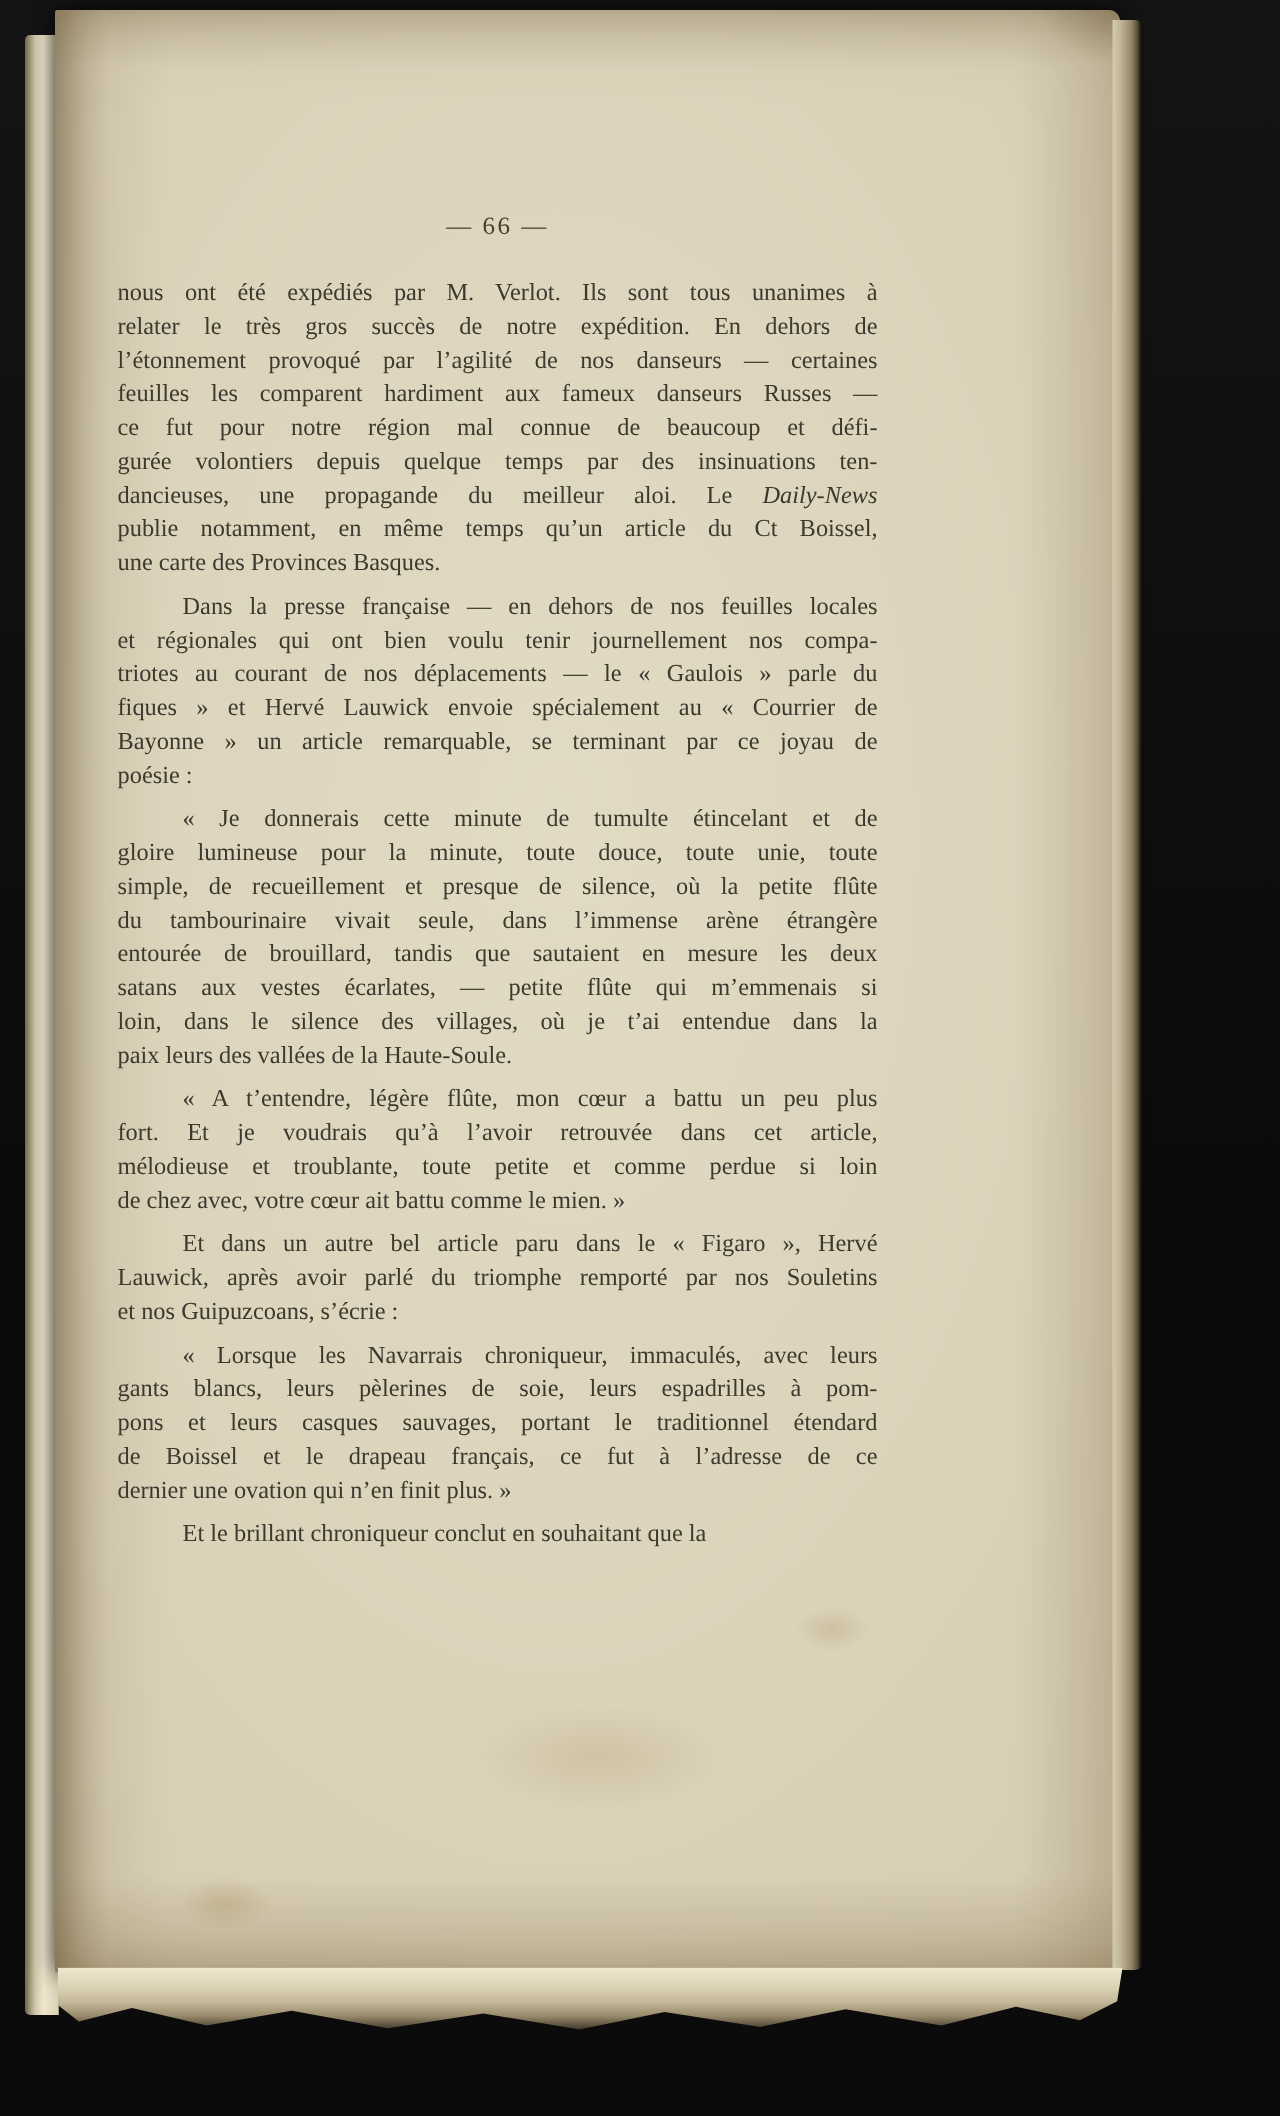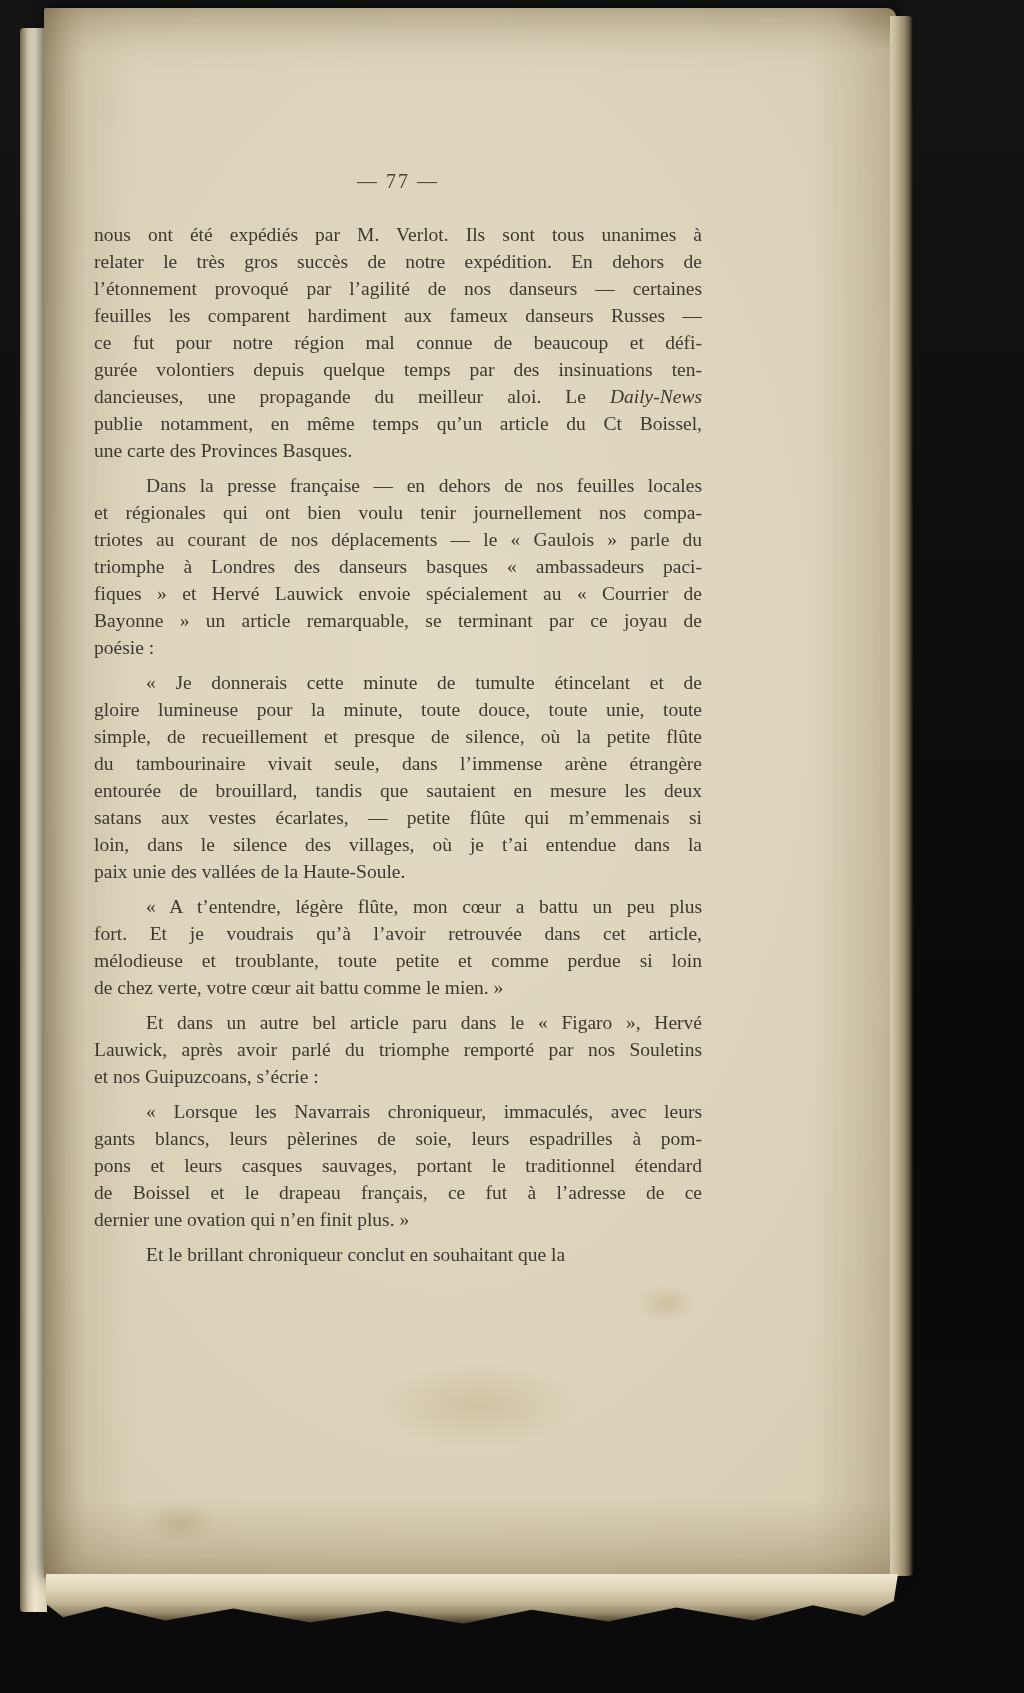--- a/index.html
+++ b/index.html
@@ -94,57 +94,56 @@
   .line.indent { text-indent: 52px; }
   .em { font-style: italic; }
 </style>
 </head>
 <body>
 
 <div class="stage">
   <div class="edge-left"></div>
   <div class="page">
     <div class="text-block">
-      <div class="page-number">— 77 —</div>
+      <div class="page-number">— 66 —</div>
 
     <div class="paragraph">
           <div class="line"><span>nous ont été expédiés par M. Verlot. Ils sont tous unanimes à</span></div>
           <div class="line"><span>relater le très gros succès de notre expédition. En dehors de</span></div>
           <div class="line"><span>l’étonnement provoqué par l’agilité de nos danseurs — certaines</span></div>
           <div class="line"><span>feuilles les comparent hardiment aux fameux danseurs Russes —</span></div>
           <div class="line"><span>ce fut pour notre région mal connue de beaucoup et défi-</span></div>
           <div class="line"><span>gurée volontiers depuis quelque temps par des insinuations ten-</span></div>
           <div class="line"><span>dancieuses, une propagande du meilleur aloi. Le </span><span class="em">Daily-News</span></div>
           <div class="line"><span>publie notamment, en même temps qu’un article du Ct Boissel,</span></div>
           <div class="line last"><span>une carte des Provinces Basques.</span></div>
         </div>
         <div class="paragraph">
           <div class="line indent"><span>Dans la presse française — en dehors de nos feuilles locales</span></div>
           <div class="line"><span>et régionales qui ont bien voulu tenir journellement nos compa-</span></div>
           <div class="line"><span>triotes au courant de nos déplacements — le « Gaulois » parle du</span></div>
-          <div class="line"><span>triomphe à Londres des danseurs basques « ambassadeurs paci-</span></div>
           <div class="line"><span>fiques » et Hervé Lauwick envoie spécialement au « Courrier de</span></div>
           <div class="line"><span>Bayonne » un article remarquable, se terminant par ce joyau de</span></div>
           <div class="line last"><span>poésie :</span></div>
         </div>
         <div class="paragraph">
           <div class="line indent"><span>« Je donnerais cette minute de tumulte étincelant et de</span></div>
           <div class="line"><span>gloire lumineuse pour la minute, toute douce, toute unie, toute</span></div>
           <div class="line"><span>simple, de recueillement et presque de silence, où la petite flûte</span></div>
           <div class="line"><span>du tambourinaire vivait seule, dans l’immense arène étrangère</span></div>
           <div class="line"><span>entourée de brouillard, tandis que sautaient en mesure les deux</span></div>
           <div class="line"><span>satans aux vestes écarlates, — petite flûte qui m’emmenais si</span></div>
           <div class="line"><span>loin, dans le silence des villages, où je t’ai entendue dans la</span></div>
-          <div class="line last"><span>paix unie des vallées de la Haute-Soule.</span></div>
+          <div class="line last"><span>paix leurs des vallées de la Haute-Soule.</span></div>
         </div>
         <div class="paragraph">
           <div class="line indent"><span>« A t’entendre, légère flûte, mon cœur a battu un peu plus</span></div>
           <div class="line"><span>fort. Et je voudrais qu’à l’avoir retrouvée dans cet article,</span></div>
           <div class="line"><span>mélodieuse et troublante, toute petite et comme perdue si loin</span></div>
-          <div class="line last"><span>de chez verte, votre cœur ait battu comme le mien. »</span></div>
+          <div class="line last"><span>de chez avec, votre cœur ait battu comme le mien. »</span></div>
         </div>
         <div class="paragraph">
           <div class="line indent"><span>Et dans un autre bel article paru dans le « Figaro », Hervé</span></div>
           <div class="line"><span>Lauwick, après avoir parlé du triomphe remporté par nos Souletins</span></div>
           <div class="line last"><span>et nos Guipuzcoans, s’écrie :</span></div>
         </div>
         <div class="paragraph">
           <div class="line indent"><span>« Lorsque les Navarrais chroniqueur, immaculés, avec leurs</span></div>
           <div class="line"><span>gants blancs, leurs pèlerines de soie, leurs espadrilles à pom-</span></div>
           <div class="line"><span>pons et leurs casques sauvages, portant le traditionnel étendard</span></div>

